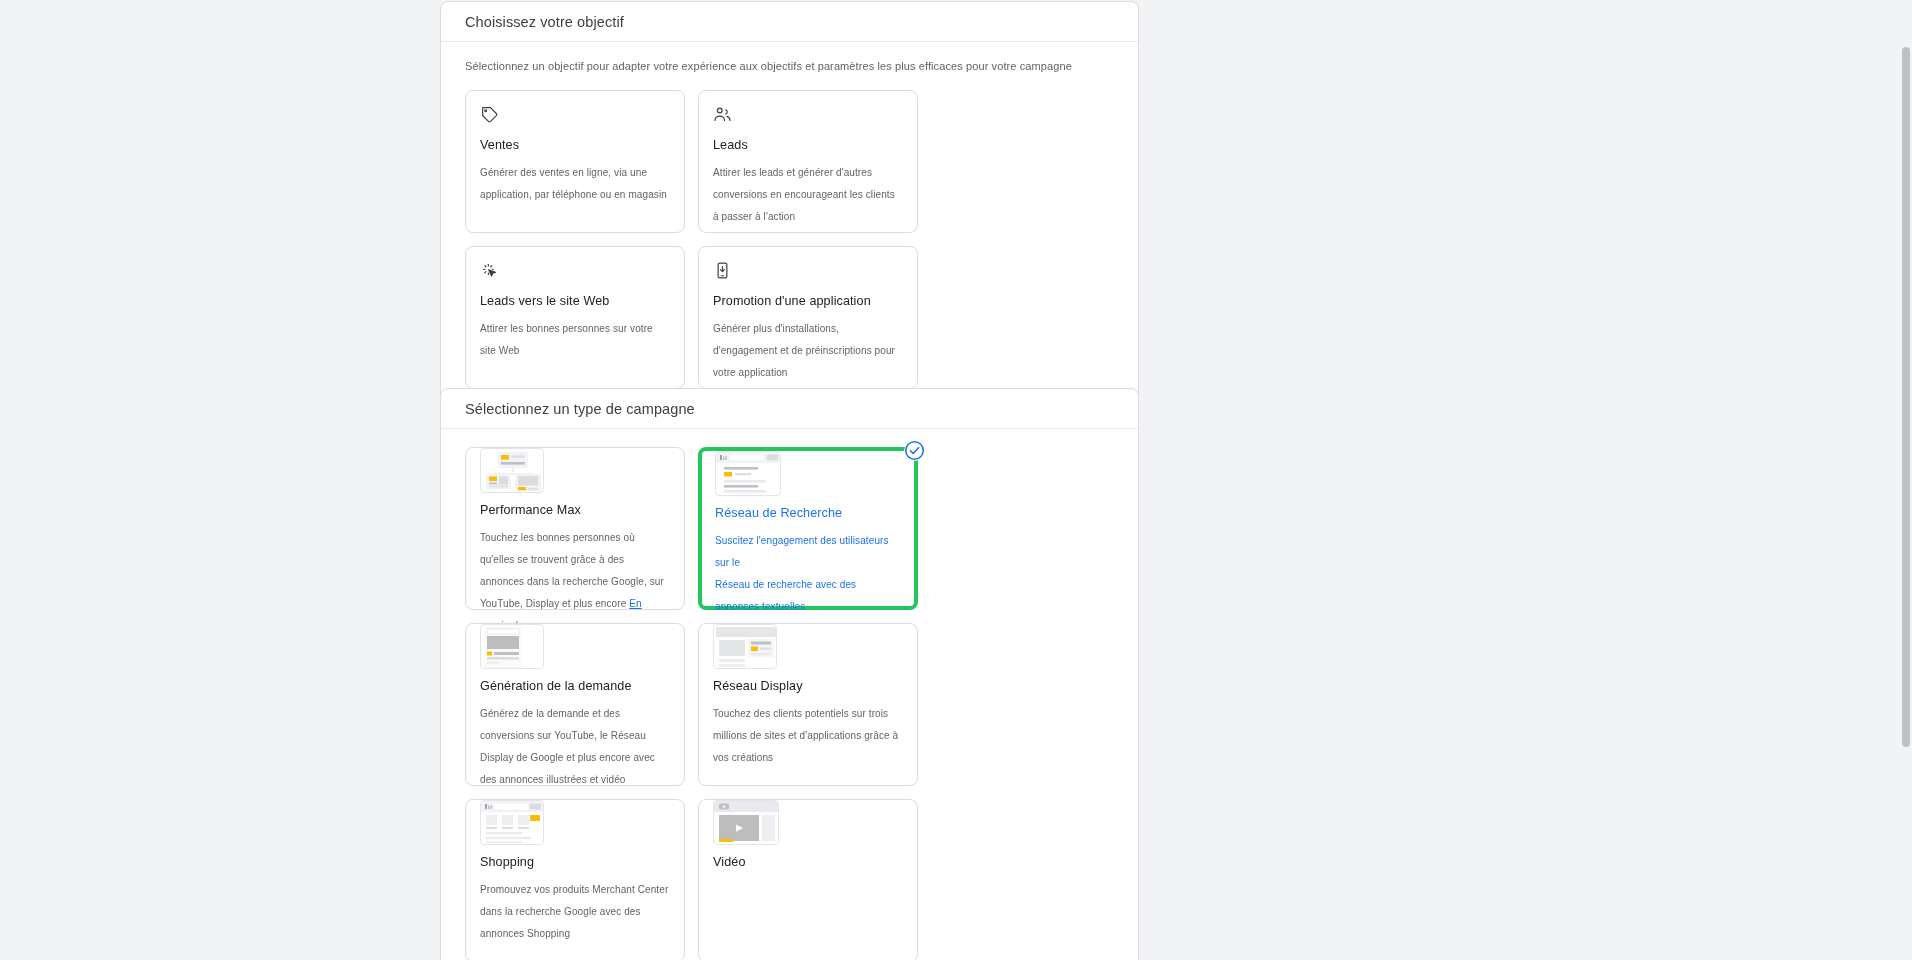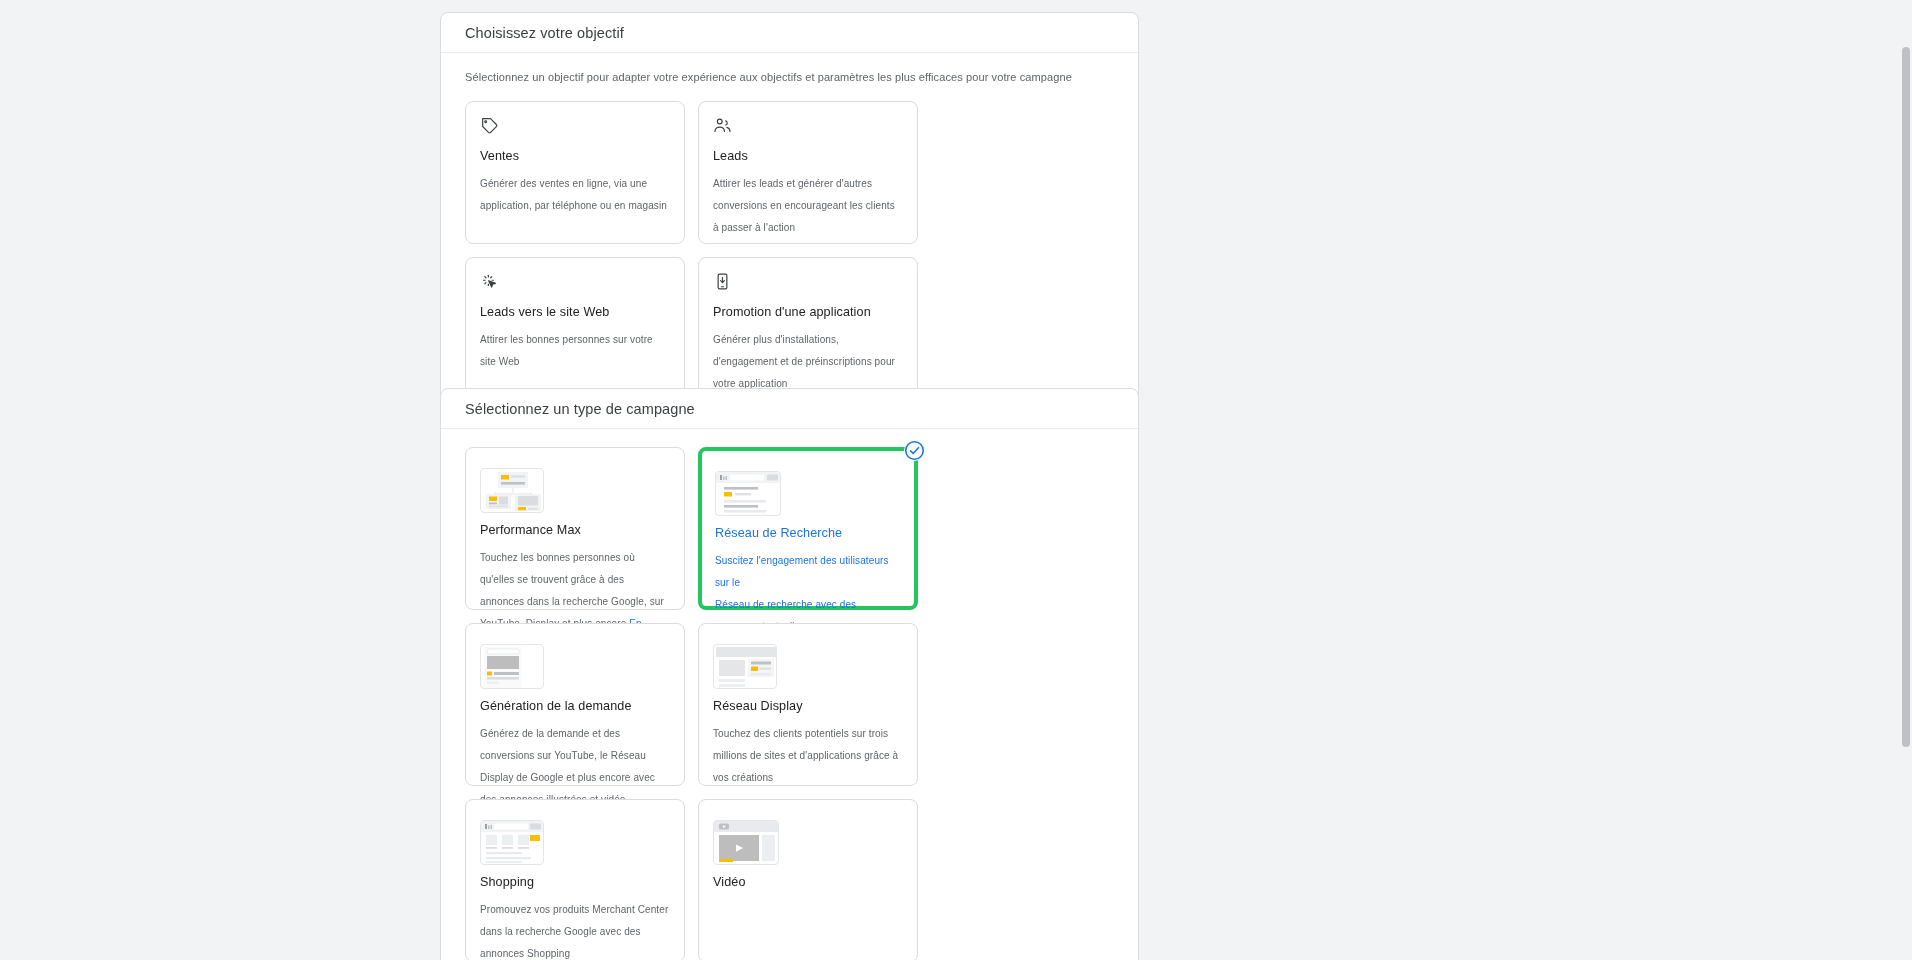--- a/index.html
+++ b/index.html
@@ -97,33 +97,33 @@
     width: 21px; height: 21px;
     border-radius: 50%;
     background: #fff;
     display: flex;
     align-items: center;
     justify-content: center;
   }
 
   
   #objectives-panel {
-    left: 440px; top: 12px;
+    left: 440px; top: 1px;
     width: 699px;
   }
   #objectives-panel .opt-card { height: 143px; }
   #objectives-panel .row2 .opt-card { height: 135px; }
   #objectives-panel .grid.row2 { margin-top: 13px; }
 
   
   #types-panel {
     left: 440px; top: 388px;
     width: 699px;
   }
-  #types-panel .opt-card { height: 163px; padding-top: 20px; }
+  #types-panel .opt-card { height: 163px; padding-top: 0; }
   #types-panel .grid.row2 { margin-top: 13px; }
   .thumb {
     width: 64px; height: 45px;
     border: 1px solid #e3e5e8;
     border-radius: 4px;
     background: #fff;
     margin-bottom: 9px;
     overflow: hidden;
     position: relative;
   }

